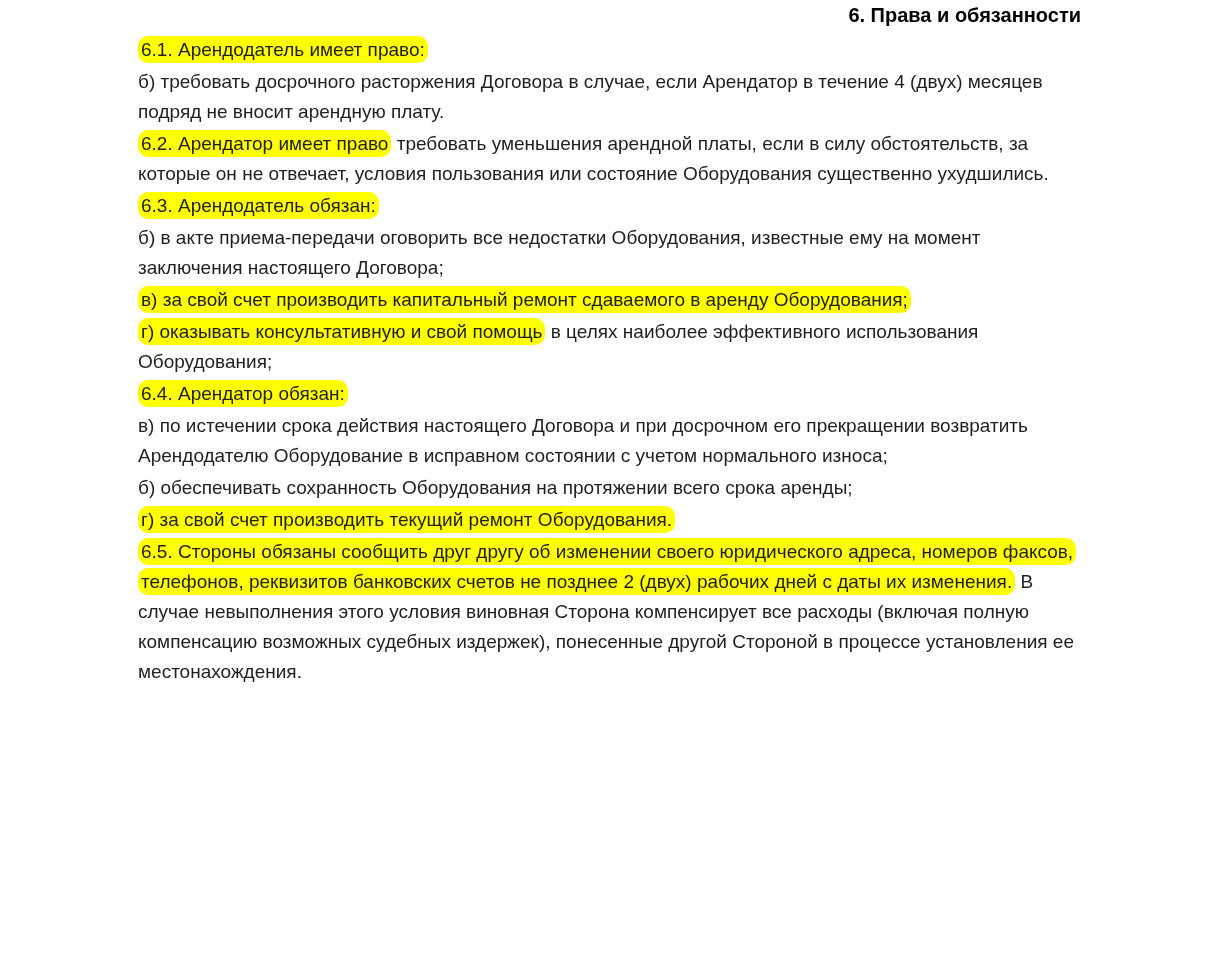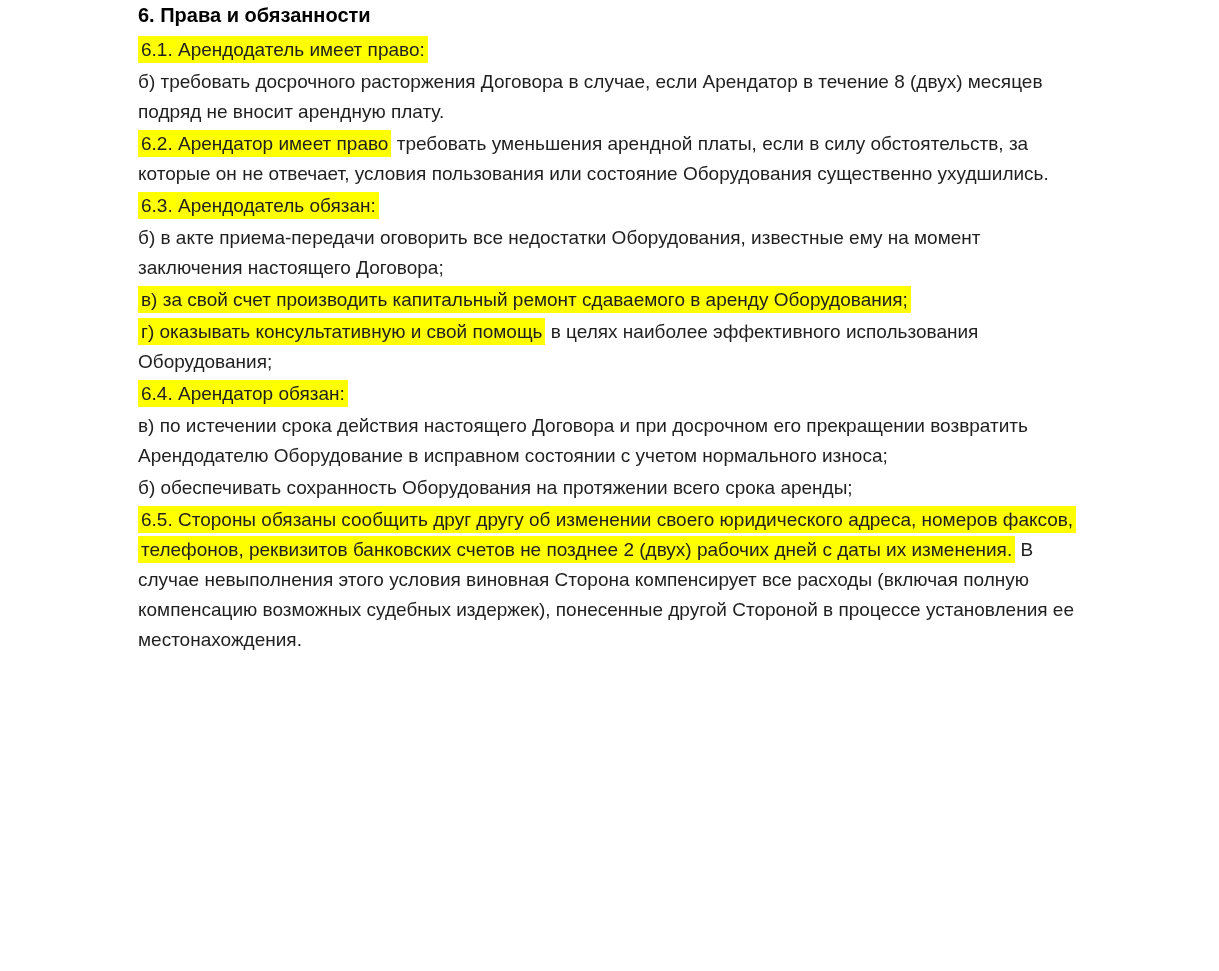--- a/index.html
+++ b/index.html
@@ -16,49 +16,51 @@
     }
     .page {
       margin: 0;
       padding: 2px 0 0 138px;
       width: 943px;
       font-size: 19px;
       line-height: 30px;
     }
     .doc-title {
       margin: 0 0 7px 0;
-      text-align: left;
+      text-align: right;
       font-size: 20px;
       font-weight: bold;
       line-height: 26px;
       color: #000000;
     }
     .doc-body p {
       margin: 0 0 2px 0;
       padding: 0;
     }
     mark {
       background: #ffff00;
       color: inherit;
       padding: 3px 3px;
       box-decoration-break: clone;
+      border-radius: 10px;
       -webkit-box-decoration-break: clone;
     }
   </style>
 </head>
 <body>
 
 <div class="page">
   <h1 class="doc-title">6. Права и обязанности</h1>
   <div class="doc-body" id="paragraphs">
       <p><mark>6.1. Арендодатель имеет право:</mark></p>
-      <p><span>б) требовать досрочного расторжения Договора в случае, если Арендатор в течение 8 (двух) месяцев подряд не вносит арендную плату.</span></p>
+      <p><span>б) требовать досрочного расторжения Договора в случае, если Арендатор в течение 4 (двух) месяцев подряд не вносит арендную плату.</span></p>
       <p><mark>6.2. Арендатор имеет право</mark><span> требовать уменьшения арендной платы, если в силу обстоятельств, за которые он не отвечает, условия пользования или состояние Оборудования существенно ухудшились.</span></p>
       <p><mark>6.3. Арендодатель обязан:</mark></p>
       <p><span>б) в акте приема-передачи оговорить все недостатки Оборудования, известные ему на момент заключения настоящего Договора;</span></p>
       <p><mark>в) за свой счет производить капитальный ремонт сдаваемого в аренду Оборудования;</mark></p>
       <p><mark>г) оказывать консультативную и свой помощь</mark><span> в целях наиболее эффективного использования Оборудования;</span></p>
       <p><mark>6.4. Арендатор обязан:</mark></p>
       <p><span>в) по истечении срока действия настоящего Договора и при досрочном его прекращении возвратить Арендодателю Оборудование в исправном состоянии с учетом нормального износа;</span></p>
       <p><span>б) обеспечивать сохранность Оборудования на протяжении всего срока аренды;</span></p>
+      <p><mark>г) за свой счет производить текущий ремонт Оборудования.</mark></p>
       <p><mark>6.5. Стороны обязаны сообщить друг другу об изменении своего юридического адреса, номеров факсов, телефонов, реквизитов банковских счетов не позднее 2 (двух) рабочих дней с даты их изменения.</mark><span> В случае невыполнения этого условия виновная Сторона компенсирует все расходы (включая полную компенсацию возможных судебных издержек), понесенные другой Стороной в процессе установления ее местонахождения.</span></p>
     </div>
 </div>
 
 </body></html>

